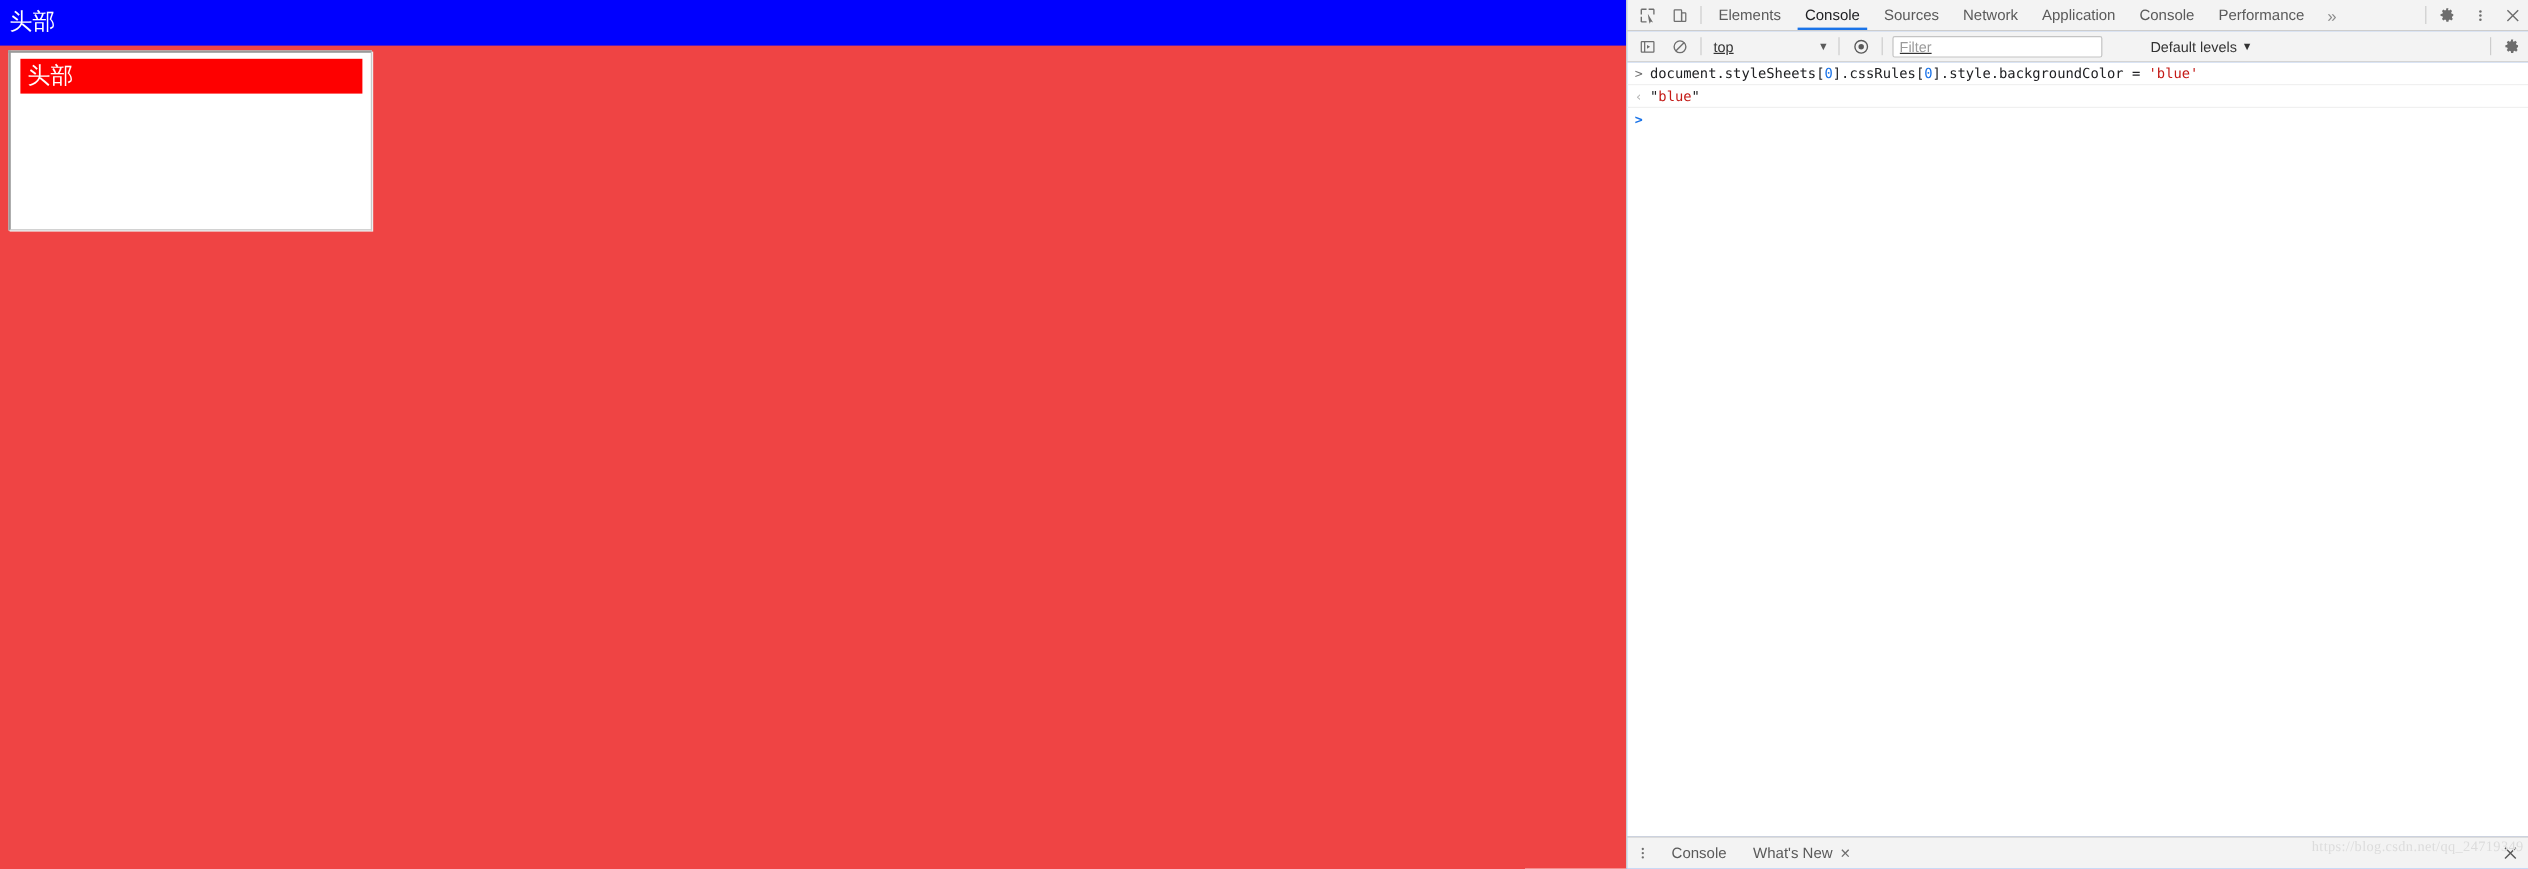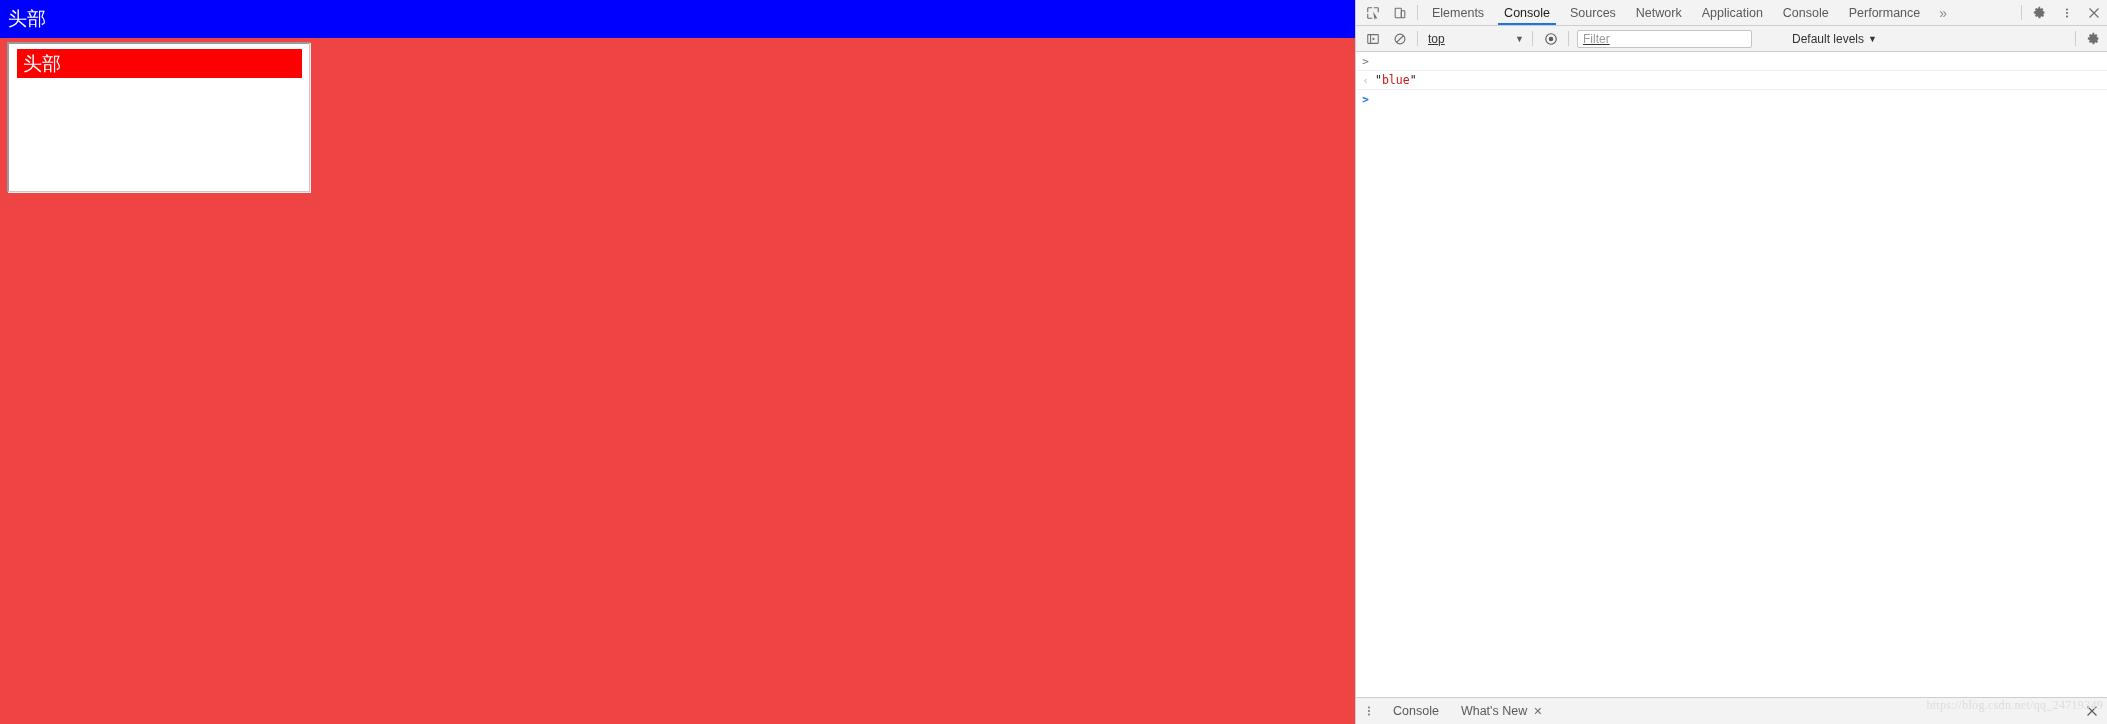--- a/index.html
+++ b/index.html
@@ -398,20 +398,21 @@
           <path fill="#6e6e6e" d="M8 5.2a2.8 2.8 0 1 0 0 5.6 2.8 2.8 0 0 0 0-5.6zm0 4.2a1.4 1.4 0 1 1 0-2.8 1.4 1.4 0 0 1 0 2.8z"></path>
           <path fill="#6e6e6e" d="M14 9.1V6.9l-1.7-.3a4.6 4.6 0 0 0-.5-1.2l1-1.4-1.6-1.6-1.4 1a4.6 4.6 0 0 0-1.2-.5L9.1 1H6.9l-.3 1.9a4.6 4.6 0 0 0-1.2.5l-1.4-1-1.6 1.6 1 1.4a4.6 4.6 0 0 0-.5 1.2L1 6.9v2.2l1.9.3c.1.4.3.8.5 1.2l-1 1.4 1.6 1.6 1.4-1c.4.2.8.4 1.2.5l.3 1.9h2.2l.3-1.9c.4-.1.8-.3 1.2-.5l1.4 1 1.6-1.6-1-1.4c.2-.4.4-.8.5-1.2L14 9.1z"></path>
         </svg>
       </div>
     </div>
 
     <div class="dt-console-body">
 
       <div class="console-row">
         <div class="console-gutter gut-input">&gt;</div>
+        <div class="console-text"><span class="tok-op">document.styleSheets[</span><span class="tok-num">0</span><span class="tok-op">].cssRules[</span><span class="tok-num">0</span><span class="tok-op">].style.backgroundColor = </span><span class="tok-str">'blue'</span></div>
       </div>
 
       <div class="console-row">
         <div class="console-gutter gut-output">‹</div>
         <div class="console-text"><span class="tok-op">"</span><span class="tok-str">blue</span><span class="tok-op">"</span></div>
       </div>
 
       <div class="console-row prompt-row">
         <div class="console-gutter gut-prompt">&gt;</div>
         <div class="console-text"></div>

